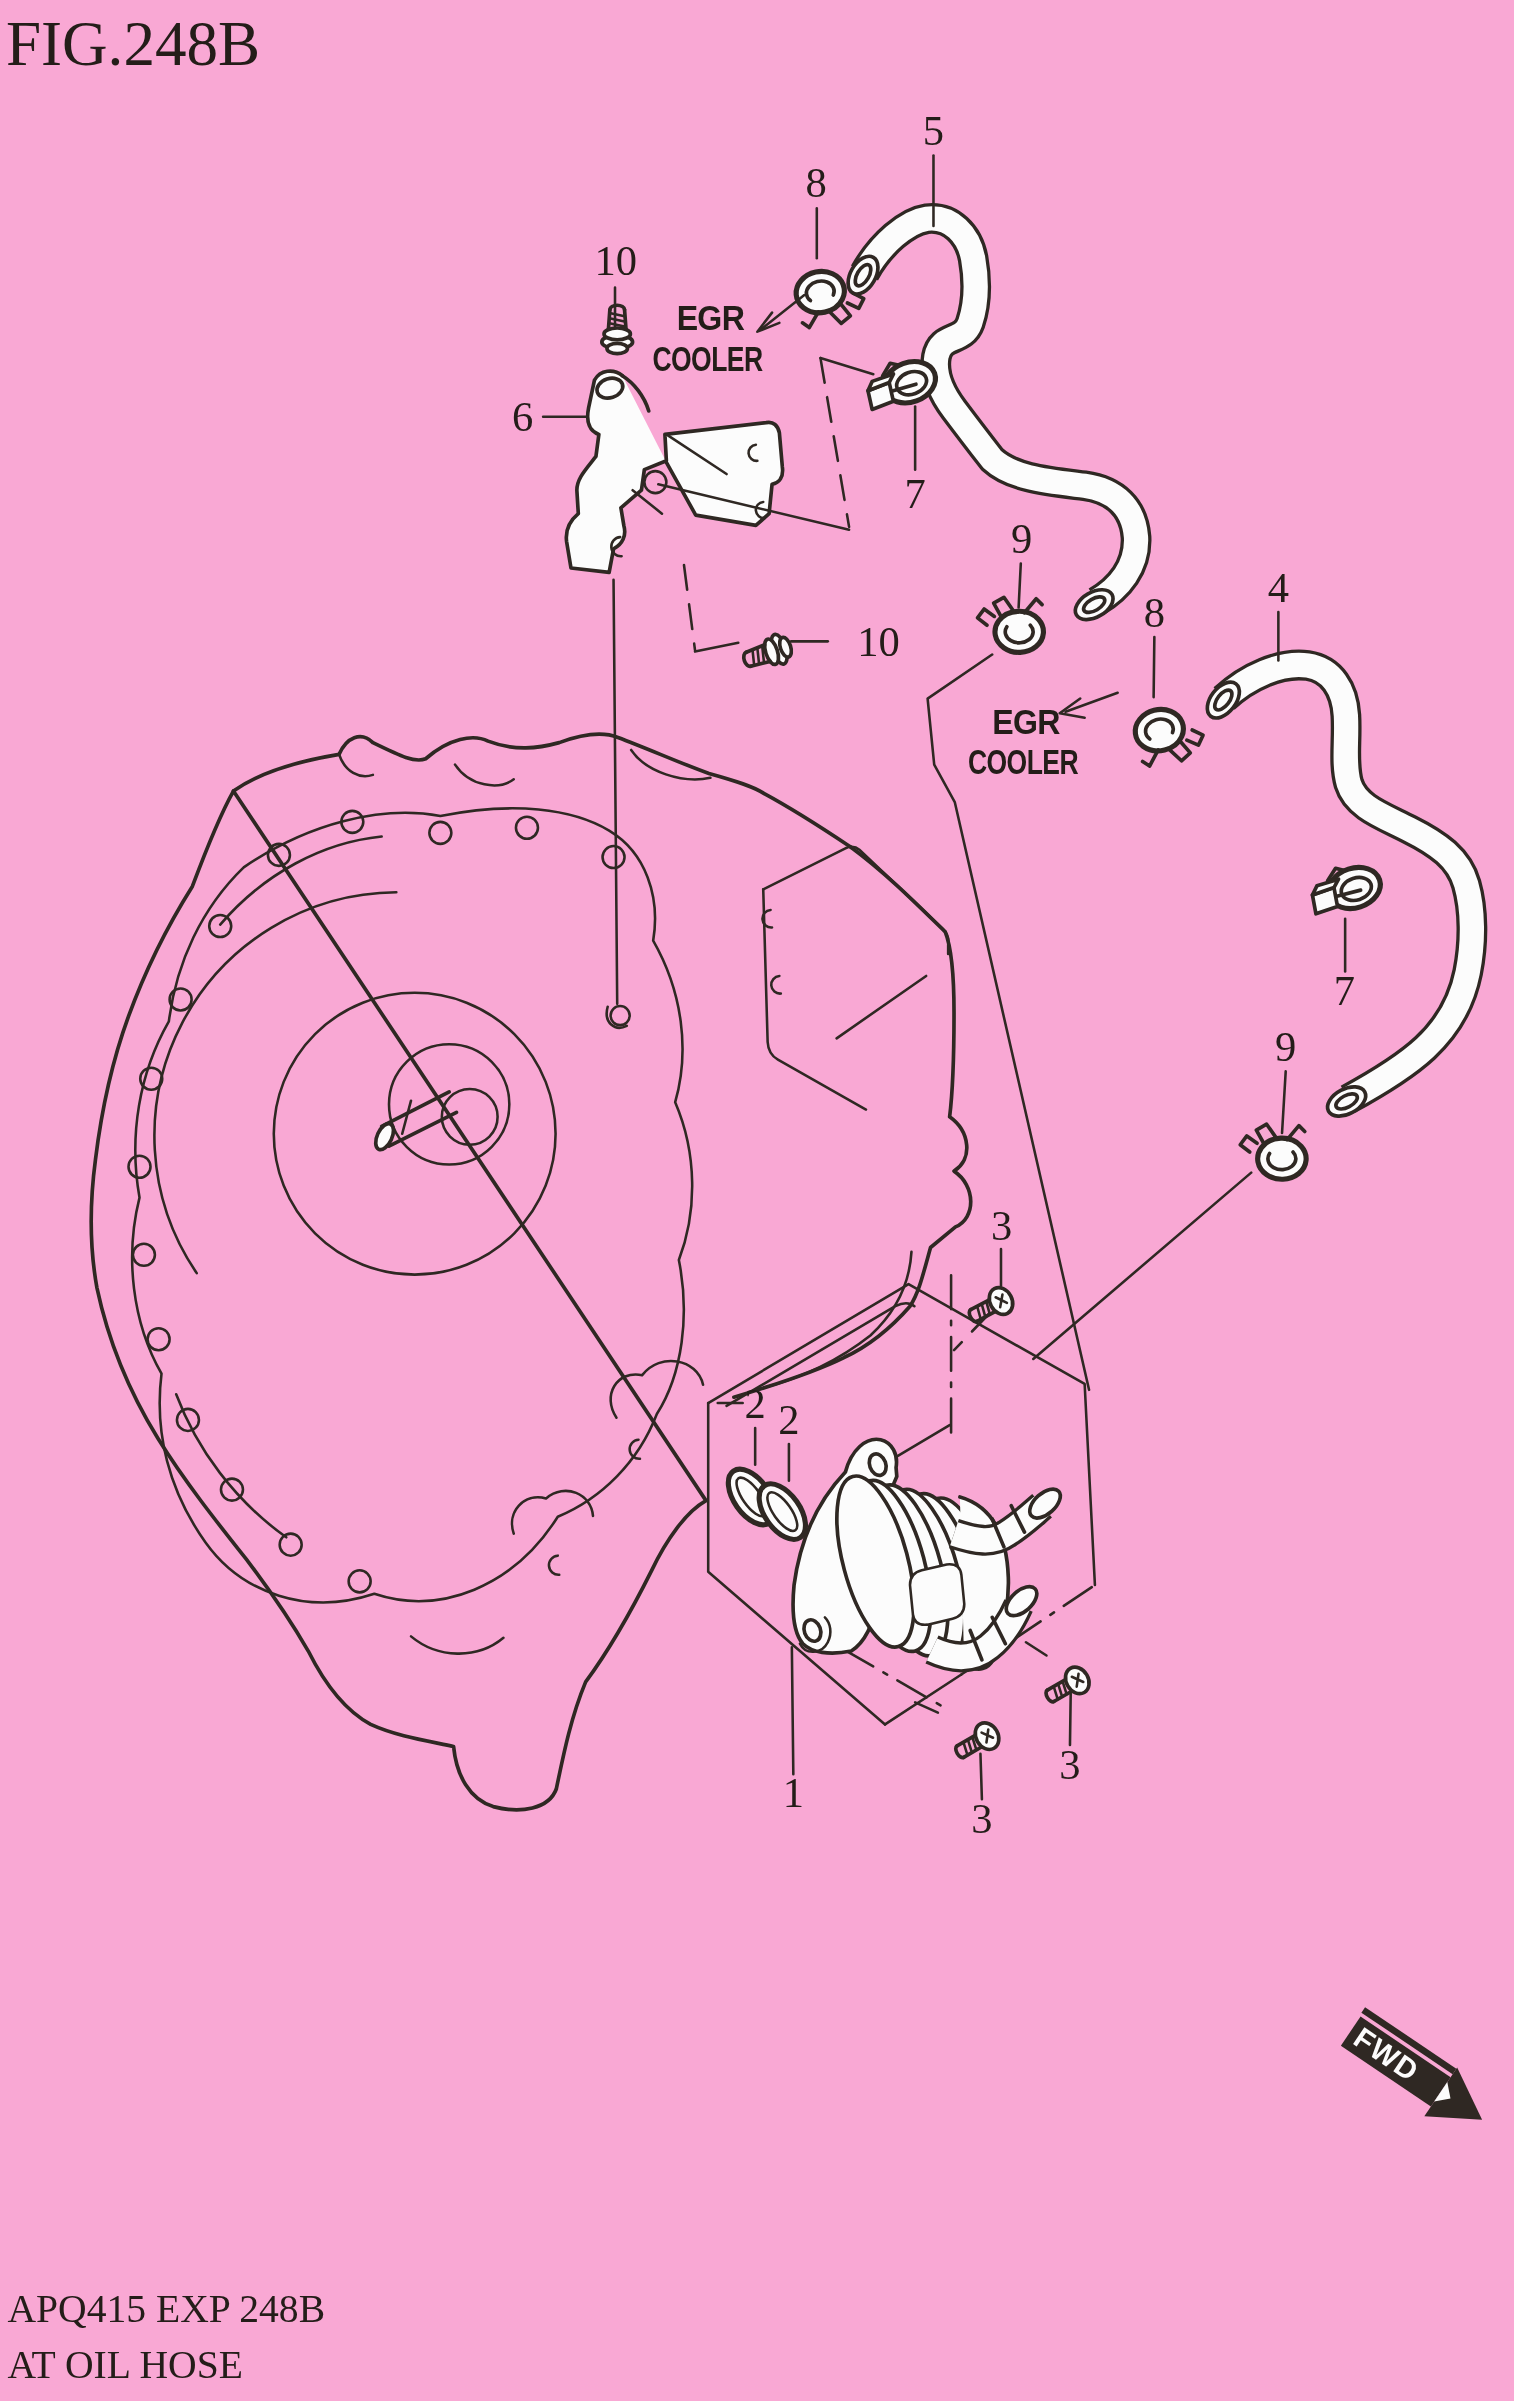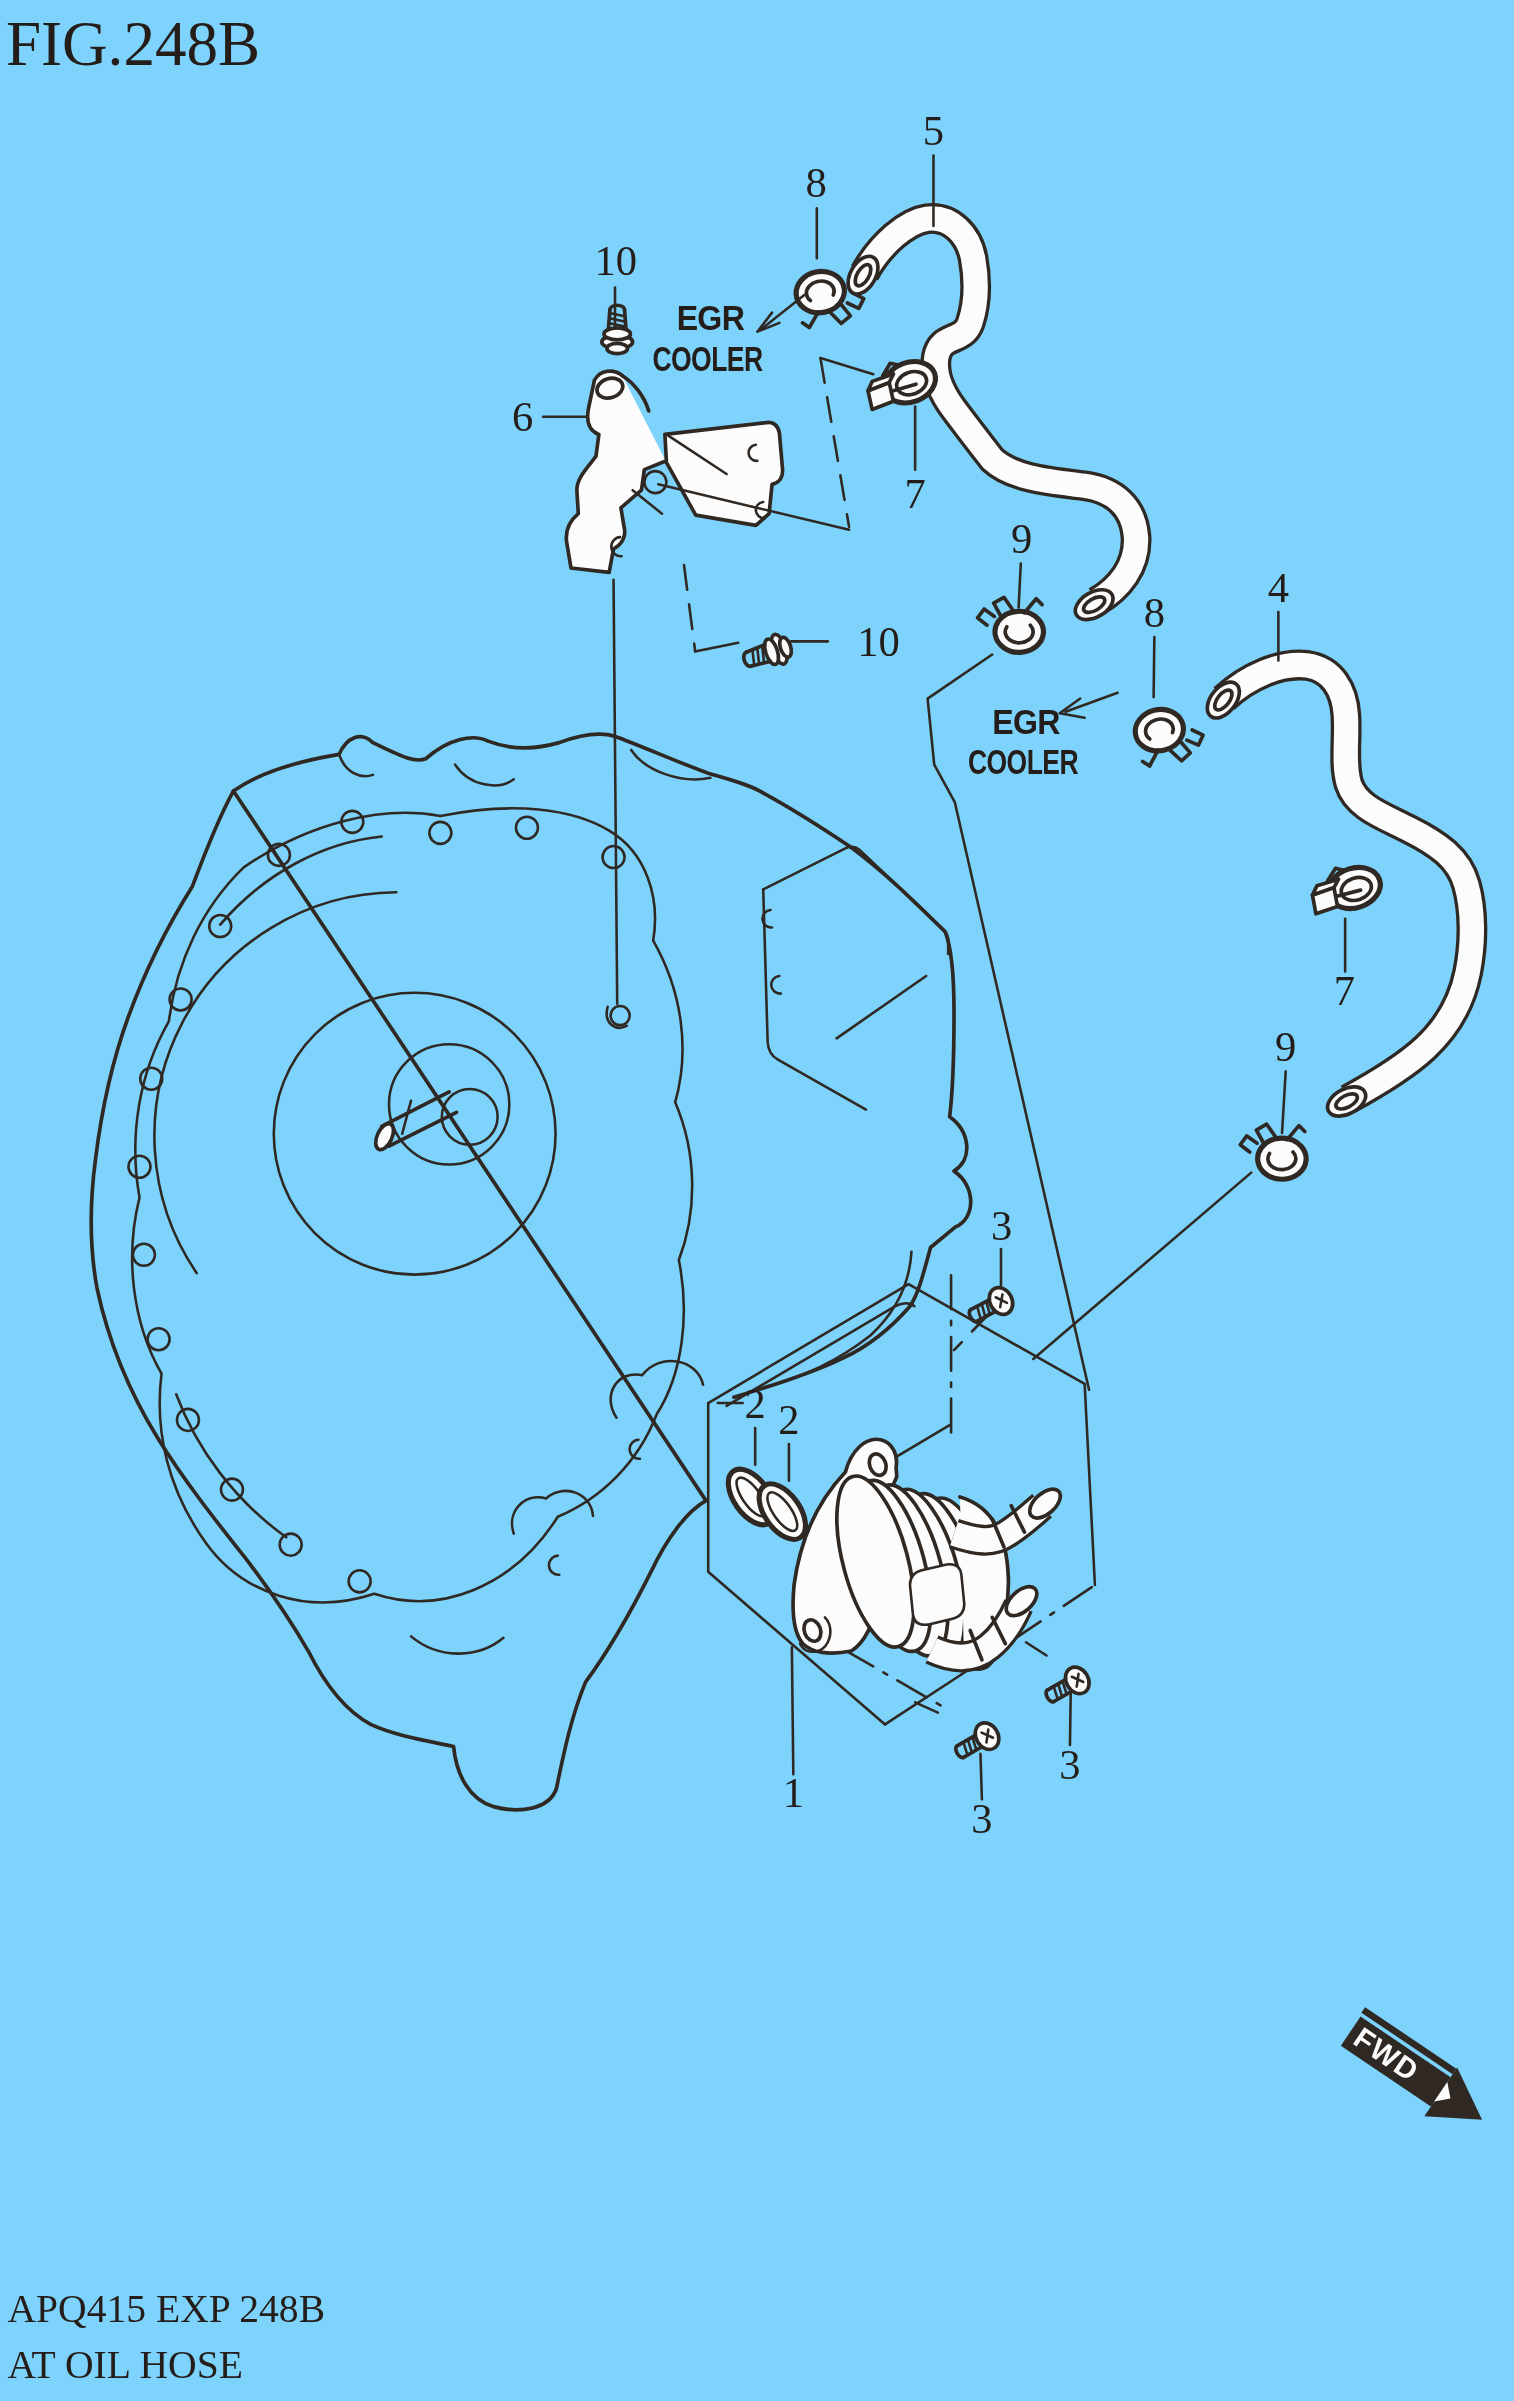--- a/index.html
+++ b/index.html
@@ -1,16 +1,16 @@
 <!DOCTYPE html>
 <html style="font-size:11.7px"><head>
 <meta charset="utf-8">
 <style>
   html,body{margin:0;padding:0;background:#e8e8e8;}
-  .page{position:relative;width:1514px;height:2401px;background:#7dd3fc;overflow:hidden;
+  .page{position:relative;width:1514px;height:2401px;background:#f9a8d4;overflow:hidden;
         font-family:"Liberation Serif", serif;}
   svg{position:absolute;left:0;top:0;}
   .ln{fill:none;stroke:#2f2823;stroke-width:5;stroke-linecap:round;stroke-linejoin:round;}
   .thin{stroke-width:3.5;}
   .thick{stroke-width:7;}
   .dash{stroke-dasharray:34 20;}
   .dashdot{stroke-dasharray:46 16 6 16;}
   .wfill{fill:#fcfcfc;}
   .hose-o{fill:none;stroke:#2f2823;stroke-width:42;stroke-linecap:butt;stroke-linejoin:round;}
   .hose-i{fill:none;stroke:#fcfcfc;stroke-width:33;stroke-linecap:butt;stroke-linejoin:round;}

